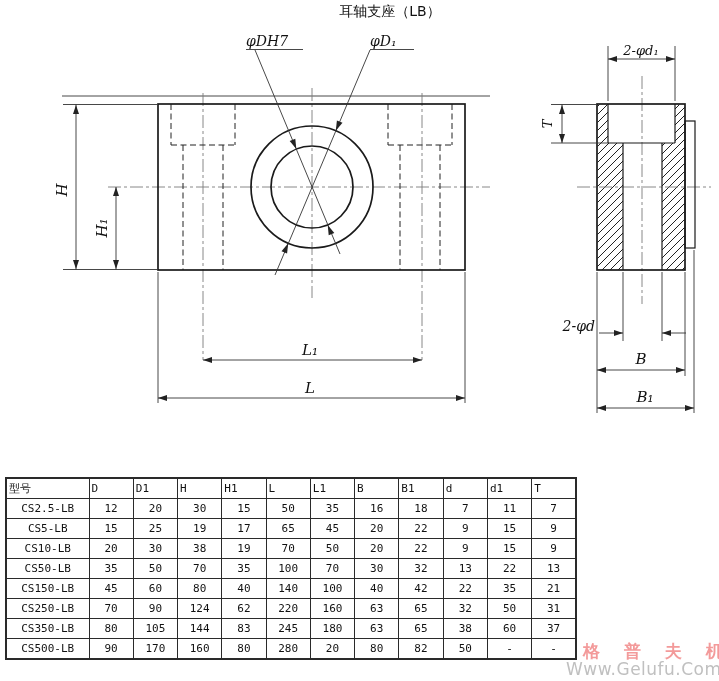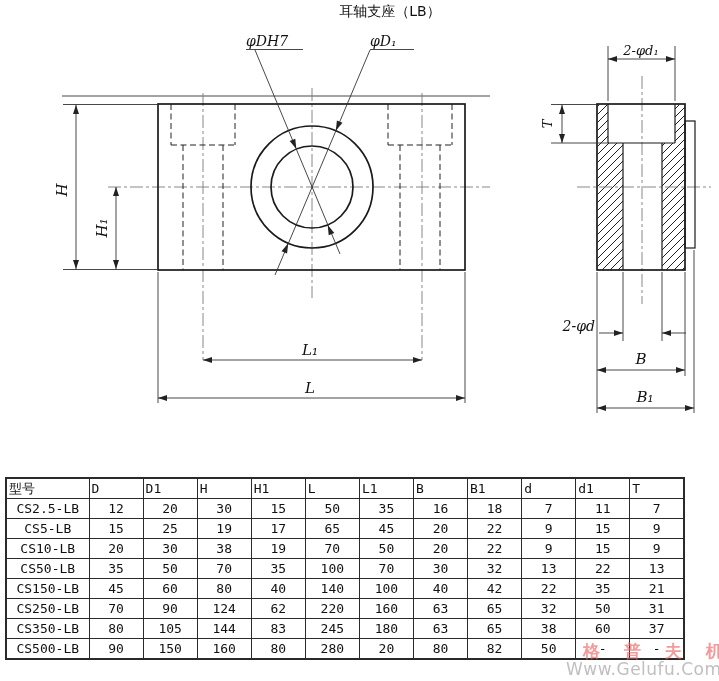--- a/index.html
+++ b/index.html
@@ -12,22 +12,22 @@
   .thin {stroke:#333;stroke-width:0.9;fill:none;}
   .hid  {stroke:#222;stroke-width:1;stroke-dasharray:6 3.5;fill:none;}
   .cl   {stroke:#7a7a7a;stroke-width:0.9;stroke-dasharray:13 3 3 3;fill:none;}
   .arr  {fill:#222;stroke:none;}
   .lbl  {font-family:"DejaVu Serif",serif;font-style:italic;font-size:15px;fill:#111;}
   .lbl14{font-family:"DejaVu Serif",serif;font-style:italic;font-size:14px;fill:#111;}
   .lbl13{font-family:"DejaVu Serif",serif;font-style:italic;font-size:13px;fill:#111;}
   .titleTxt{font-family:"DejaVu Sans",sans-serif;font-size:14px;fill:#111;}
   
   #spec-table-wrap{position:absolute;left:5px;top:477px;width:709px;}
-  table{border-collapse:collapse;table-layout:fixed;width:680px;border:2px solid #2a2a2a;
-        font-family:"DejaVu Sans Mono","DejaVu Sans",monospace;font-size:13px;color:#111;}
+  table{border-collapse:collapse;table-layout:fixed;width:572px;border:2px solid #2a2a2a;
+        font-family:"DejaVu Sans Mono","DejaVu Sans",monospace;font-size:11px;color:#111;}
   th,td{border:1px solid #2a2a2a;height:19px;padding:0 2px;overflow:hidden;white-space:nowrap;}
   th{text-align:left;font-weight:normal;}
   td{text-align:center;}
   
   #wm-cn{position:absolute;left:583px;top:640px;font-size:17px;font-weight:bold;
          letter-spacing:9px;white-space:nowrap;}
   #wm-url{position:absolute;left:566px;top:659px;font-size:17px;letter-spacing:0.5px;
           font-family:"DejaVu Sans",sans-serif;white-space:nowrap;}
 </style>
 </head>
@@ -292,21 +292,21 @@
             <td>180</td>
             <td>63</td>
             <td>65</td>
             <td>38</td>
             <td>60</td>
             <td>37</td>
           </tr>
           <tr>
             <td>CS500-LB</td>
             <td>90</td>
-            <td>150</td>
+            <td>170</td>
             <td>160</td>
             <td>80</td>
             <td>280</td>
             <td>20</td>
             <td>80</td>
             <td>82</td>
             <td>50</td>
             <td>-</td>
             <td>-</td>
           </tr>

